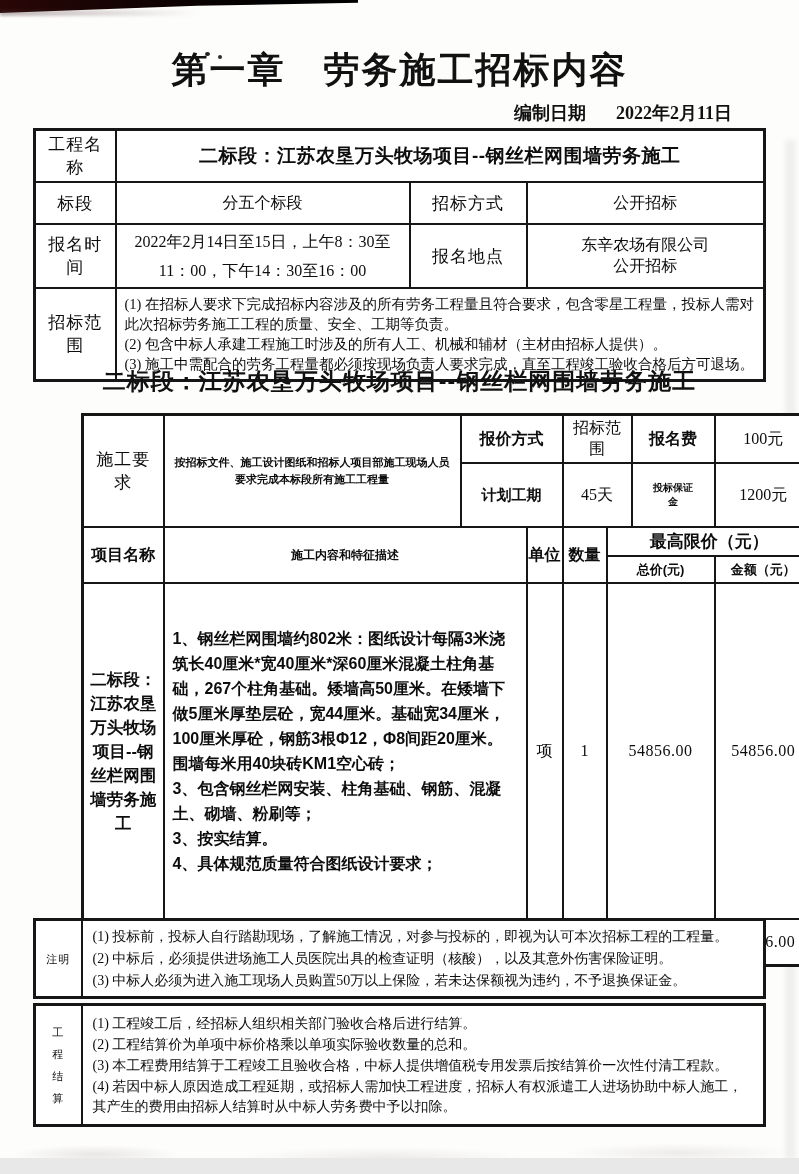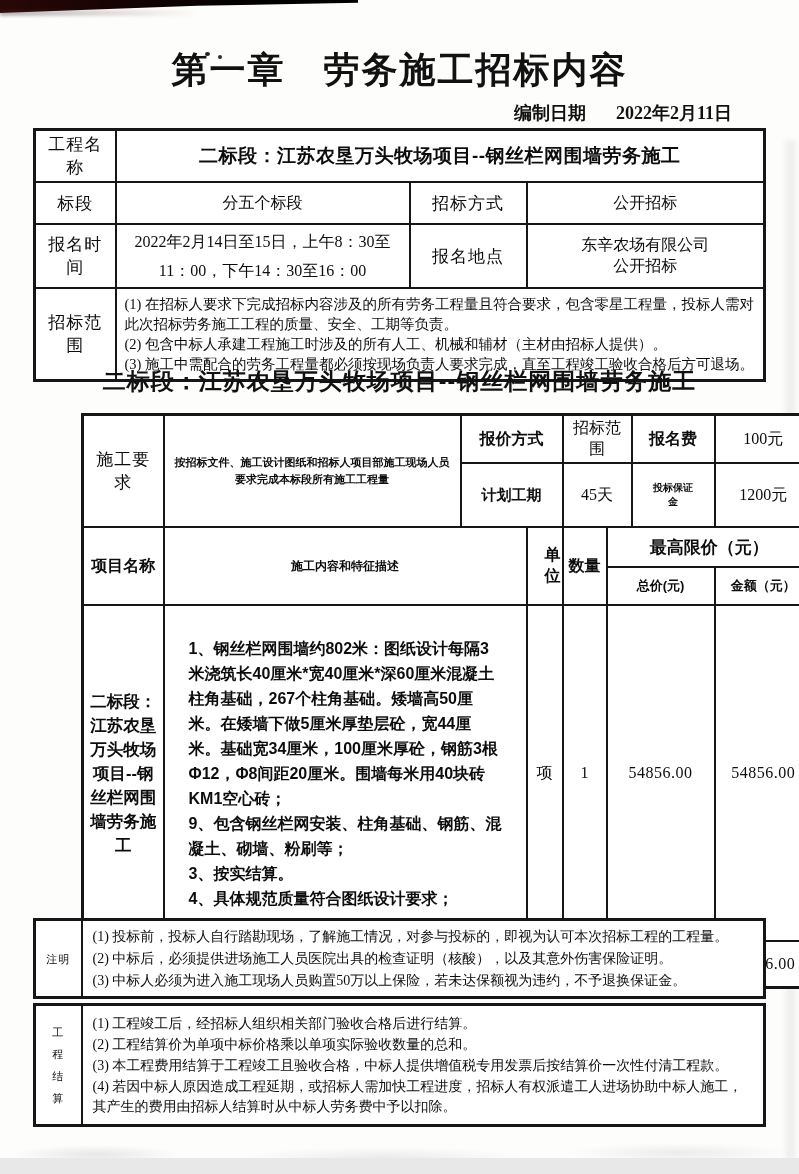--- a/index.html
+++ b/index.html
@@ -58,21 +58,21 @@
   .t2 { top:413px;margin-left:48px; }
   .t3 { top:918px; }
   .t4 { top:1003px; }
   .lbl { font-size:17px; letter-spacing:1px;font-family:Liberation Serif, serif; }
   .bold-cell { font-weight:bold; font-family:"Liberation Sans","DejaVu Sans",sans-serif; }
   .proj-name { font-size:19px; font-weight:bold; font-family:"Liberation Sans","DejaVu Sans",sans-serif; letter-spacing:.5px; }
   .scope-cell { font-size:14.5px; line-height:20px; padding:5px 8px; text-align:left; }
   .req-desc { font-size:11px; line-height:17px; font-weight:bold; font-family:"Liberation Sans","DejaVu Sans",sans-serif; }
   .hdr-sm { font-size:13px; font-weight:bold; font-family:"Liberation Sans","DejaVu Sans",sans-serif; padding:1px; }
   .item-name-cell { font-weight:bold; font-family:"Liberation Sans","DejaVu Sans",sans-serif; font-size:16.5px; line-height:24px; padding:2px 4px; }
-  .desc-cell { text-align:left; padding:4px 24px; }
+  .desc-cell { text-align:left; padding:4px 8px; }
   .desc-line { font-size:16px; line-height:25px; font-weight:bold; font-family:"Liberation Sans","DejaVu Sans",sans-serif; text-align:left; }
   .num-cell { font-size:16px; letter-spacing:.5px; }
   .note-cell { font-size:14px; line-height:21px; text-align:left; padding:4px 10px; }
   .note-line { margin:1px 0; }
   .v-label { font-size:11px; letter-spacing:1px; line-height:22px; }
 </style>
 </head>
 <body>
 
 <div class="page">
@@ -152,33 +152,33 @@
     </tr>
     <tr style="height:30px">
       <td colspan="2" class="bold-cell" style="font-size:15px">计划工期</td>
       <td colspan="2">45天</td>
       <td class="bold-cell" style="font-size:10px;padding:17px">投标保证金</td>
       <td>1200元</td>
     </tr>
     <tr style="height:27px">
       <td rowspan="2" class="bold-cell">项目名称</td>
       <td rowspan="2" colspan="2" class="bold-cell" style="font-size:12px">施工内容和特征描述</td>
-      <td rowspan="2" class="bold-cell" style="padding:17px">单位</td>
+      <td rowspan="2" class="bold-cell" style="padding:1px">单位</td>
       <td rowspan="2" class="bold-cell" style="padding:1px">数量</td>
       <td colspan="3" class="bold-cell" style="font-size:17px">最高限价（元）</td>
     </tr>
     <tr style="height:27px">
       <td colspan="2" class="hdr-sm">总价(元)</td>
       <td class="hdr-sm">金额（元）</td>
     </tr>
     <tr style="height:336px">
       <td class="item-name-cell">二标段：江苏农垦万头牧场项目--钢丝栏网围墙劳务施工</td>
       <td colspan="2" class="desc-cell">
         <div class="desc-line">1、钢丝栏网围墙约802米：图纸设计每隔3米浇筑长40厘米*宽40厘米*深60厘米混凝土柱角基础，267个柱角基础。矮墙高50厘米。在矮墙下做5厘米厚垫层砼，宽44厘米。基础宽34厘米，100厘米厚砼，钢筋3根Φ12，Φ8间距20厘米。围墙每米用40块砖KM1空心砖；</div>
-        <div class="desc-line">9、包含钢丝栏网安装、柱角基础、钢筋、混凝土、砌墙、粉刷等；</div>
+        <div class="desc-line">3、包含钢丝栏网安装、柱角基础、钢筋、混凝土、砌墙、粉刷等；</div>
         <div class="desc-line">3、按实结算。</div>
         <div class="desc-line">4、具体规范质量符合图纸设计要求；</div>
       </td>
       <td>项</td>
       <td>1</td>
       <td colspan="2" class="num-cell">54856.00</td>
       <td class="num-cell">54856.00</td>
     </tr>
     <tr style="height:46px">
       <td></td>

